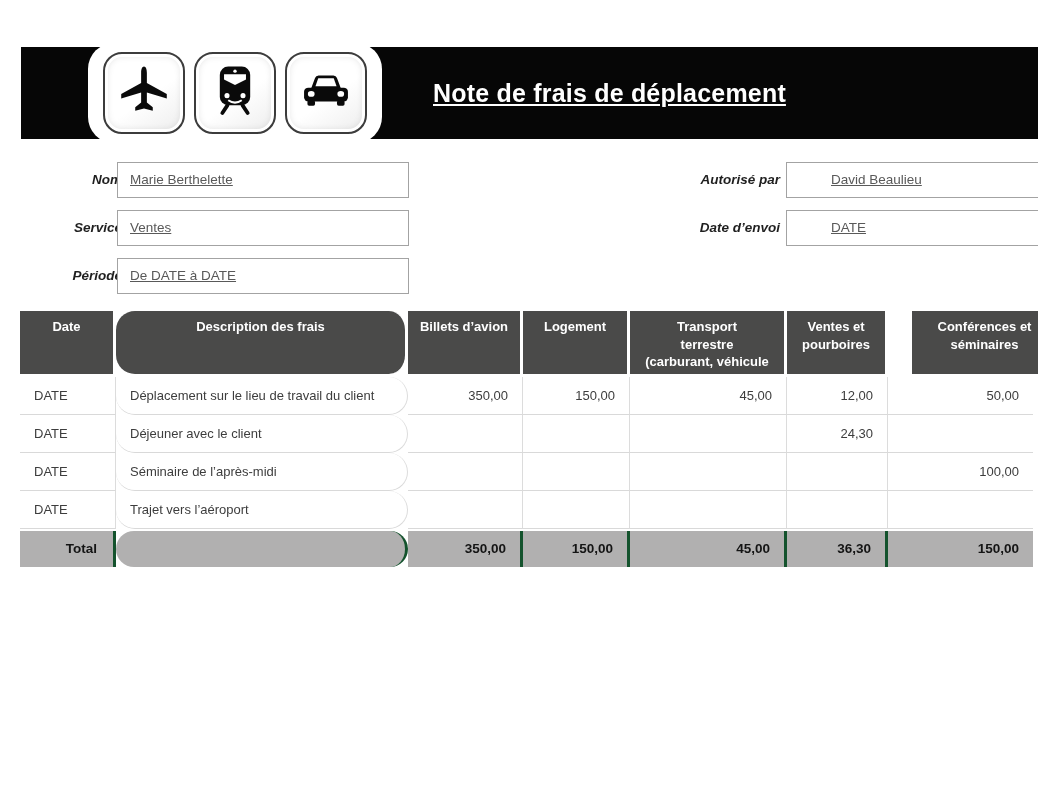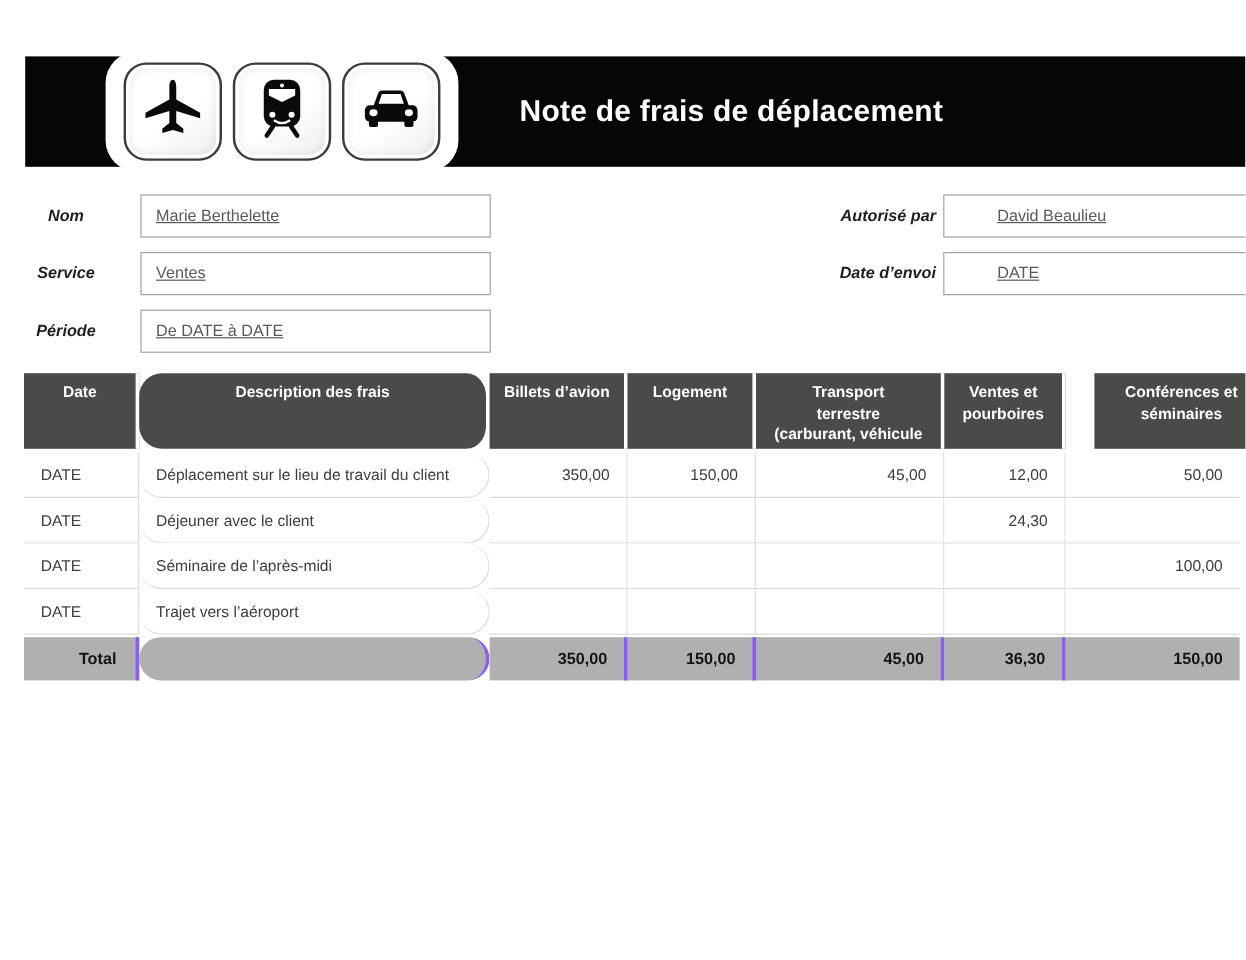--- a/index.html
+++ b/index.html
@@ -47,20 +47,21 @@
     position: absolute;
     left: 433px; top: 47px;
     height: 92px;
     line-height: 92px;
     color: #ffffff;
     font-size: 25px;
     font-weight: bold;
     letter-spacing: 0.2px;
     z-index: 2;
     white-space: nowrap;
+    text-decoration: underline;
   }
 
   
   .form-label {
     position: absolute;
     text-align: right;
     font-style: italic;
     font-weight: bold;
     font-size: 13.5px;
     color: #1f1f1f;
@@ -74,21 +75,21 @@
     border: 1px solid #a3a3a3;
     line-height: 34px;
     padding-left: 12px;
     font-size: 13.5px;
     color: #595959;
     box-sizing: content-box;
     overflow: hidden;
     white-space: nowrap;
     text-decoration: underline;
   }
-  .lbl-left  { left: 0;   width: 110px; text-align: center; }
+  .lbl-left  { left: 12px;   width: 110px; }
   .inp-left  { left: 117px; width: 278px; }
   .lbl-right { left: 640px; width: 140px; }
   .inp-right { left: 786px; width: 236px; padding-left: 44px; }
 
   
   .expense-table {
     position: absolute;
     left: 20px; top: 311px;
     width: 1013px;
   }
@@ -130,21 +131,21 @@
   .cell-num   { padding-right: 14px; text-align: right; }
 
   .total-row { margin-top: 2px; }
   .total-row > div {
     height: 36px;
     line-height: 36px;
     background: #b1b0b0;
     font-size: 13.5px;
     font-weight: bold;
     color: #141414;
-    border-right: 3px solid #8b5cf6;
+    border-right: 3px solid #14532d;
     text-align: right;
     padding-right: 14px;
     overflow: hidden;
     white-space: nowrap;
   }
   .total-row > div:last-child { border-right: none; }
   .total-row .total-label { padding-right: 16px; }
 </style>
 </head>
 <body>

